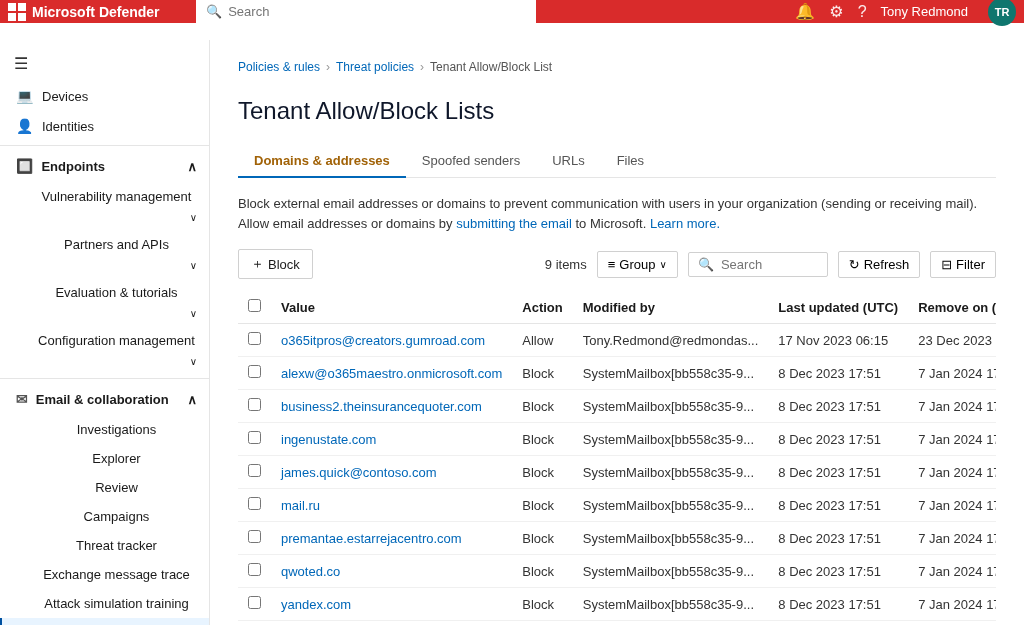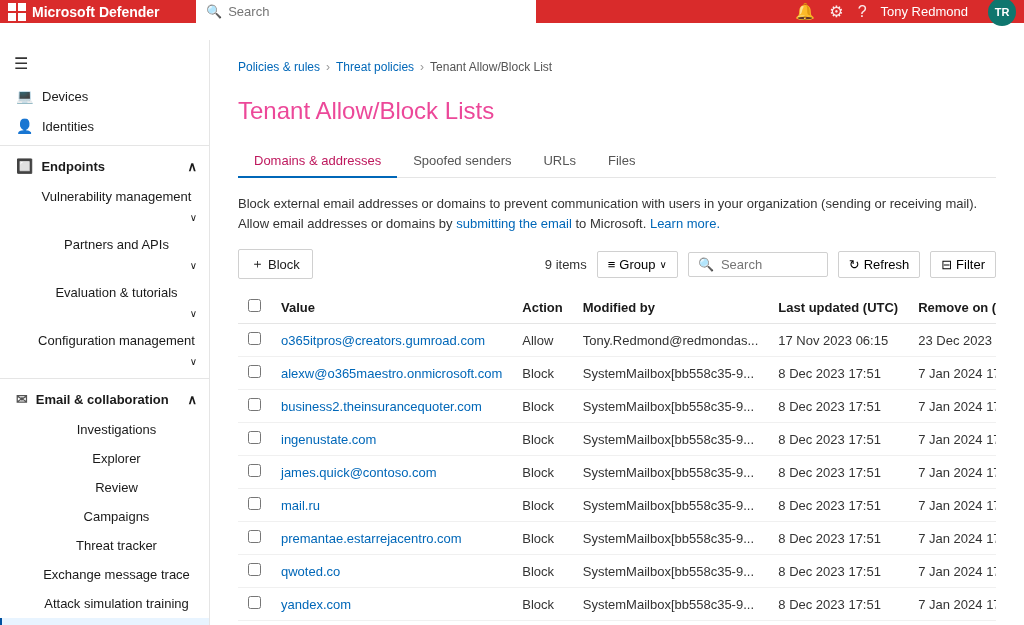--- a/index.html
+++ b/index.html
@@ -154,41 +154,41 @@
       font-size: 12px;
       color: #555;
       margin-bottom: 16px;
     }
     .breadcrumb a { color: #0067b8; text-decoration: none; cursor: pointer; }
     .breadcrumb .sep { color: #999; }
 
     .page-title {
       font-size: 24px;
       font-weight: 300;
-      color: #ec4899;
+      color: #0f172a;
       margin-bottom: 20px;
       margin-top: 23px;
     }
 
     
     .tabs {
       display: flex;
       gap: 0;
       border-bottom: 1px solid #e5e5e5;
       margin-bottom: 16px;
     }
     .tab {
       padding: 8px 16px;
       cursor: pointer;
       font-size: 13px;
       color: #555;
       border-bottom: 2px solid transparent;
       margin-bottom: -1px;
     }
-    .tab.active { color: #be185d; border-bottom: 2px solid #0067b8; font-weight: 400; }
+    .tab.active { color: #a16207; border-bottom: 2px solid #0067b8; font-weight: 700; }
 
     
     .description {
       font-size: 13px;
       color: #333;
       margin-bottom: 16px;
       line-height: 1.5;
       max-width: 900px;
     }
     .description a { color: #0067b8; text-decoration: none; }

